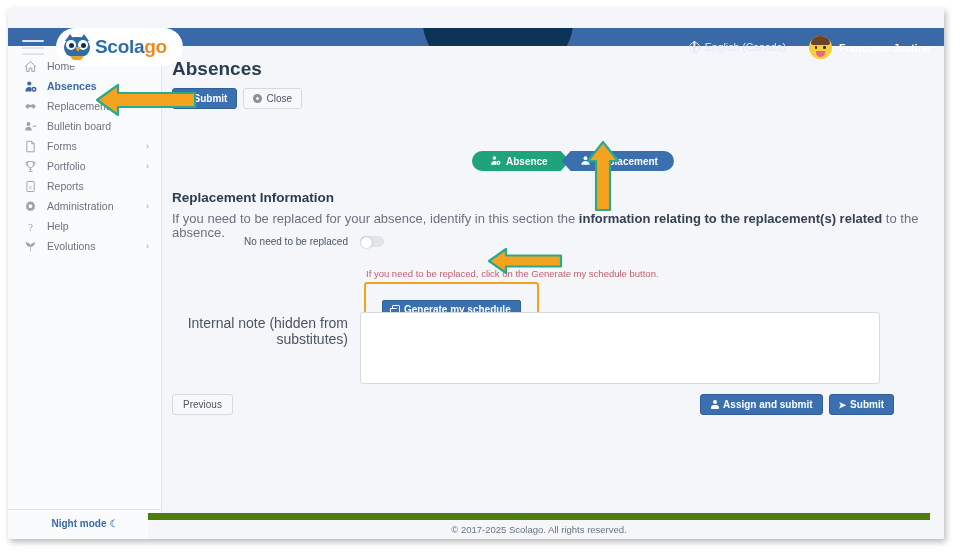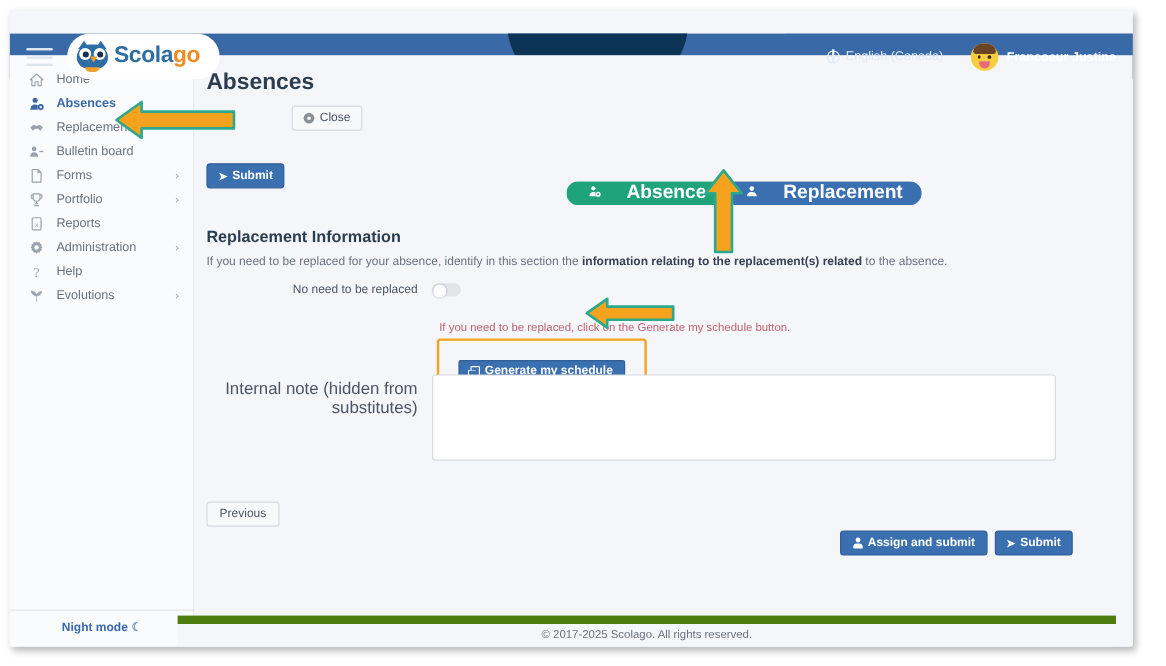--- a/index.html
+++ b/index.html
@@ -163,40 +163,40 @@
   .page-title {
     position: absolute; left: 10px; top: 12px;
     font-size: 19px; font-weight: bold; color: #2b3d50;
   }
   .toolbar { position: absolute; left: 10px; top: 42px; display: flex; gap: 6px; }
   .btn {
     height: 21px; display: inline-flex; align-items: center; gap: 4px;
     padding: 0 9px; border-radius: 3px; font-size: 10px; cursor: pointer;
     border: 1px solid transparent; white-space: nowrap;
   }
-  .btn-primary { background: #3a6fb0; color: #fff; border-color: #335f97; font-weight: bold; margin-top: 48px; }
+  .btn-primary { background: #3a6fb0; color: #fff; border-color: #335f97; font-weight: bold; }
   .btn-light { background: #f7f8fa; color: #4b5563; border-color: #d5dae1; }
   .icon-plane { font-size: 9px; }
   .icon-close {
     width: 9px; height: 9px; border-radius: 50%; background: #8a9199;
     position: relative; flex: none;
   }
   .icon-close::after {
     content: ''; position: absolute; left: 3px; top: 3px;
     width: 3px; height: 3px; background: #f7f8fa; border-radius: 50%;
   }
 
   
   .steps {
     position: absolute; left: 310px; top: 105px;
     display: flex; align-items: center; height: 20px;
   }
   .step {
-    height: 20px; display: flex; align-items: center; gap: 21px;
-    font-size: 16px; color: #fff; font-weight: bold; cursor: pointer;
+    height: 20px; display: flex; align-items: center; gap: 5px;
+    font-size: 10px; color: #fff; font-weight: bold; cursor: pointer;
     position: relative;
   }
   .step-absence {
     background: #1fa37a; padding: 0 16px 0 18px;
     border-radius: 10px 0 0 10px;
     clip-path: polygon(0 0, calc(100% - 9px) 0, 100% 50%, calc(100% - 9px) 100%, 0 100%);
     padding-right: 22px;
   }
   .step-replacement {
     background: #3a6fb0; padding: 0 16px 0 14px;
@@ -206,21 +206,21 @@
   }
   .step .sico { font-size: 10px; }
 
   
   .section-title {
     position: absolute; left: 10px; top: 144px;
     font-size: 13.5px; font-weight: bold; color: #2b3d50;
   }
   .section-desc {
     position: absolute; left: 10px; top: 166px; width: 760px;
-    font-size: 10px; color: #6b7280; line-height: 14px;
+    font-size: 13px; color: #6b7280; line-height: 14px;
   }
   .section-desc b { color: #374151; }
 
   .row-toggle {
     position: absolute; left: 0px; top: 190px; width: 760px;
     display: flex; align-items: center;
   }
   .field-label {
     width: 198px; text-align: right; padding-right: 12px;
     font-size: 10px; color: #4b5563;

